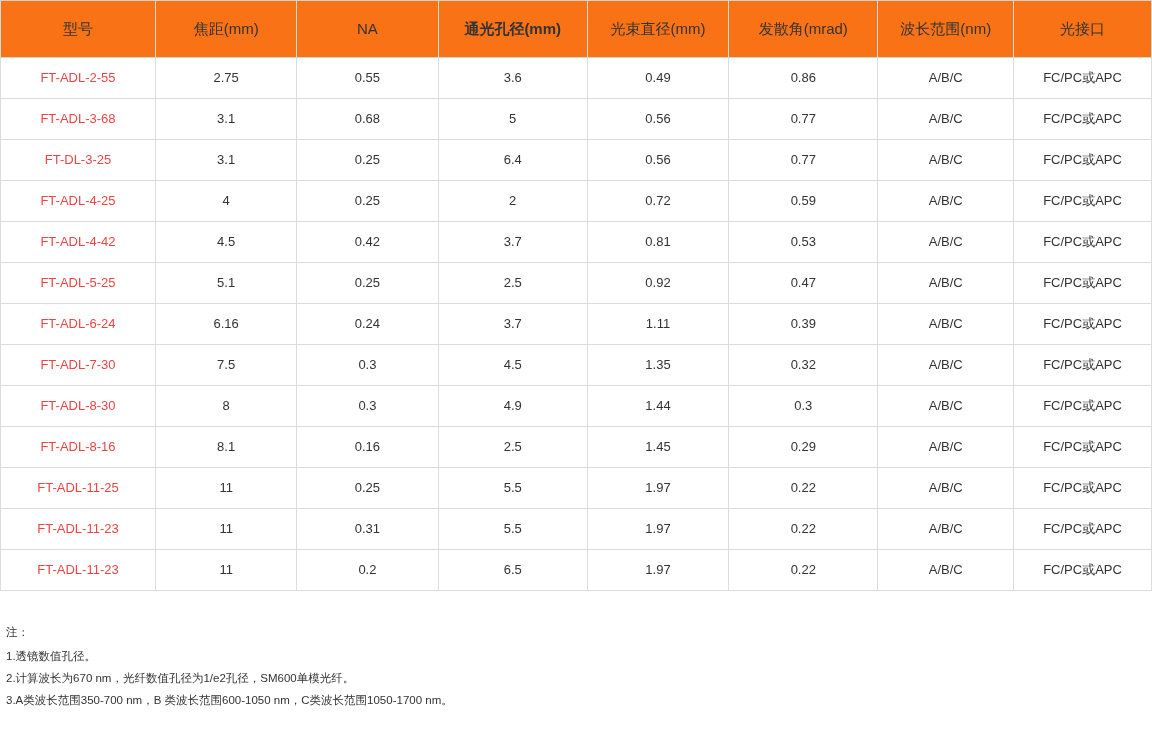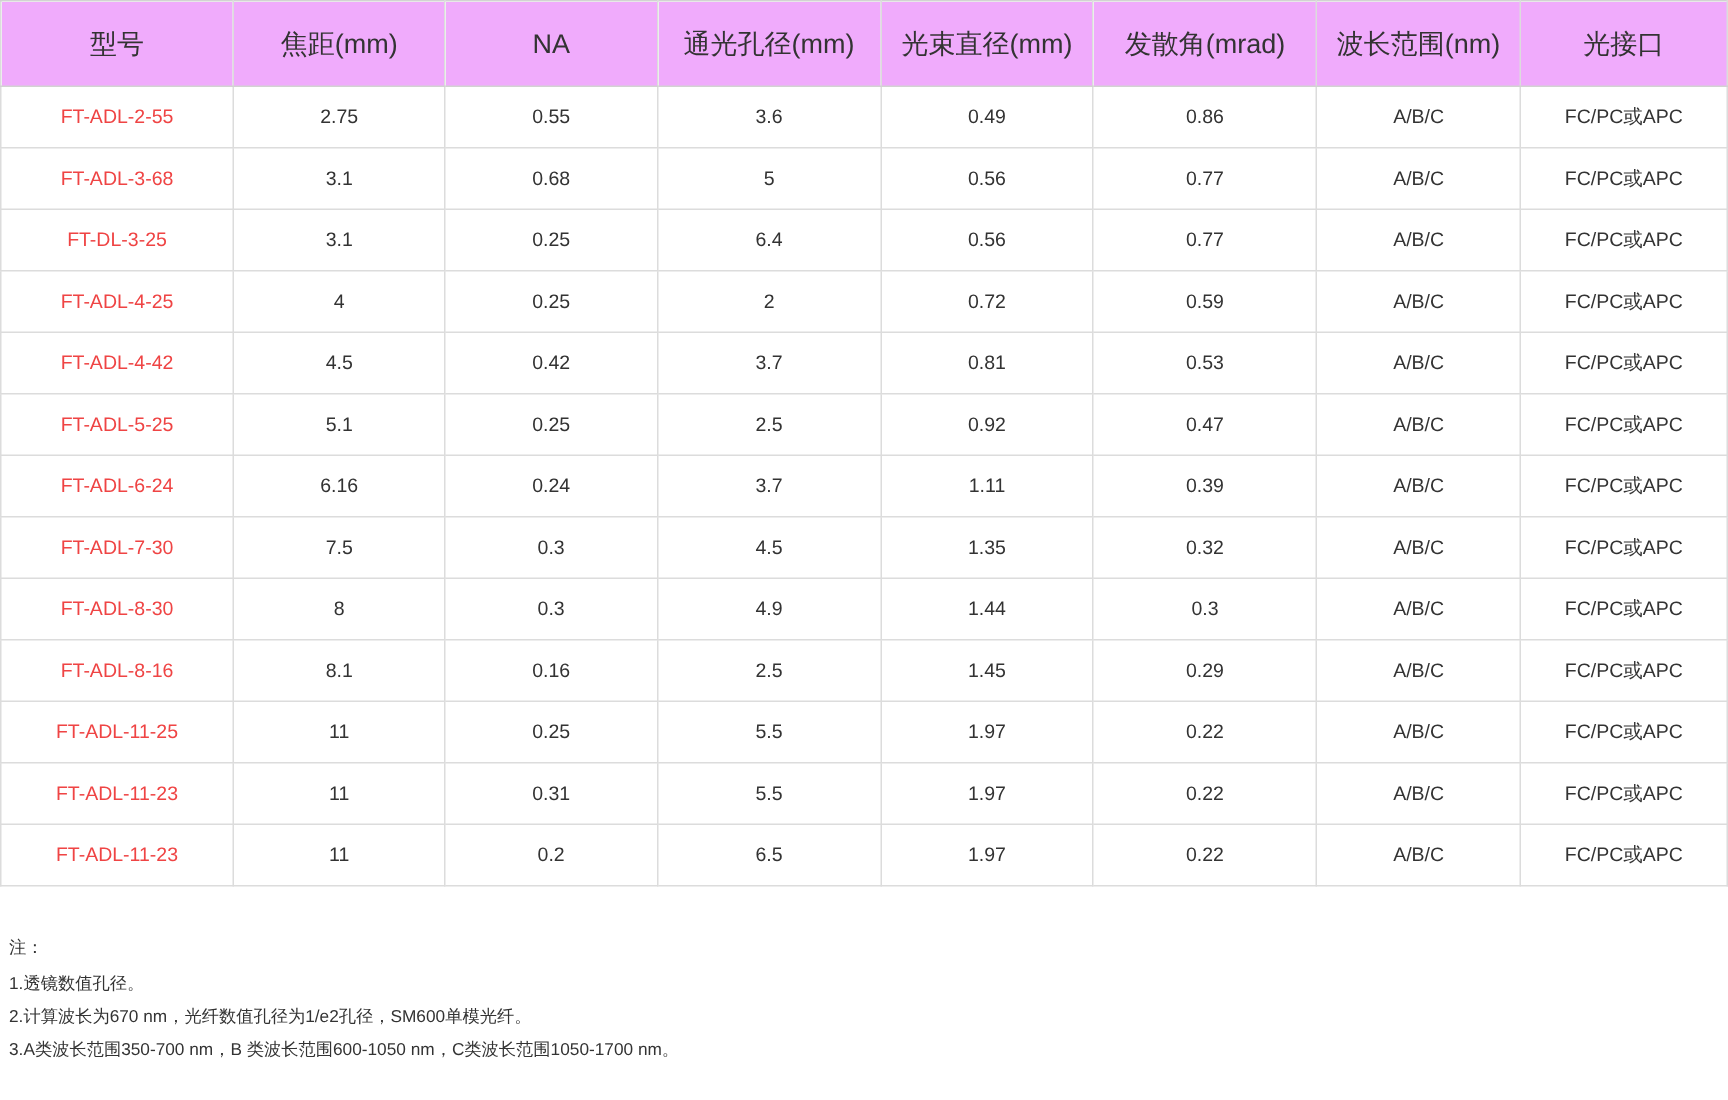--- a/index.html
+++ b/index.html
@@ -33,24 +33,24 @@
     font-size: 13px;
     font-weight: normal;
     color: #333333;
     padding: 0;
     height: 40px;
     line-height: 40px;
     white-space: nowrap;
     overflow: hidden;
   }
   table.spec thead th {
-    background: #f0abfc;
+    background: #f97316;
     height: 56px;
     line-height: 56px;
-    font-size: 18px;
+    font-size: 15px;
     color: #333333;
     border-top: 1px solid #d2d2d2;
     border-bottom: 1px solid #d2d2d2;
     margin-top: 16px;
   }
   table.spec tbody td {
     background: #ffffff;
   }
   table.spec tbody td.model {
     color: #ef4444;
@@ -74,21 +74,21 @@
 <body>
 
 <div class="page">
 
   <table class="spec">
     <thead>
       <tr id="header-row">
           <th style="width: 13.5%;">型号</th>
           <th style="width: 12.3%;">焦距(mm)</th>
           <th style="width: 12.3%;">NA</th>
-          <th style="width: 13%;">通光孔径(mm)</th>
+          <th style="width: 13%; font-weight: bold;">通光孔径(mm)</th>
           <th style="width: 12.3%;">光束直径(mm)</th>
           <th style="width: 13%;">发散角(mrad)</th>
           <th style="width: 11.8%;">波长范围(nm)</th>
           <th style="width: 12%; text-align: center;">光接口</th>
         </tr>
     </thead>
     <tbody id="table-body">
         <tr>
           <td class="model">FT-ADL-2-55</td>
           <td>2.75</td>

